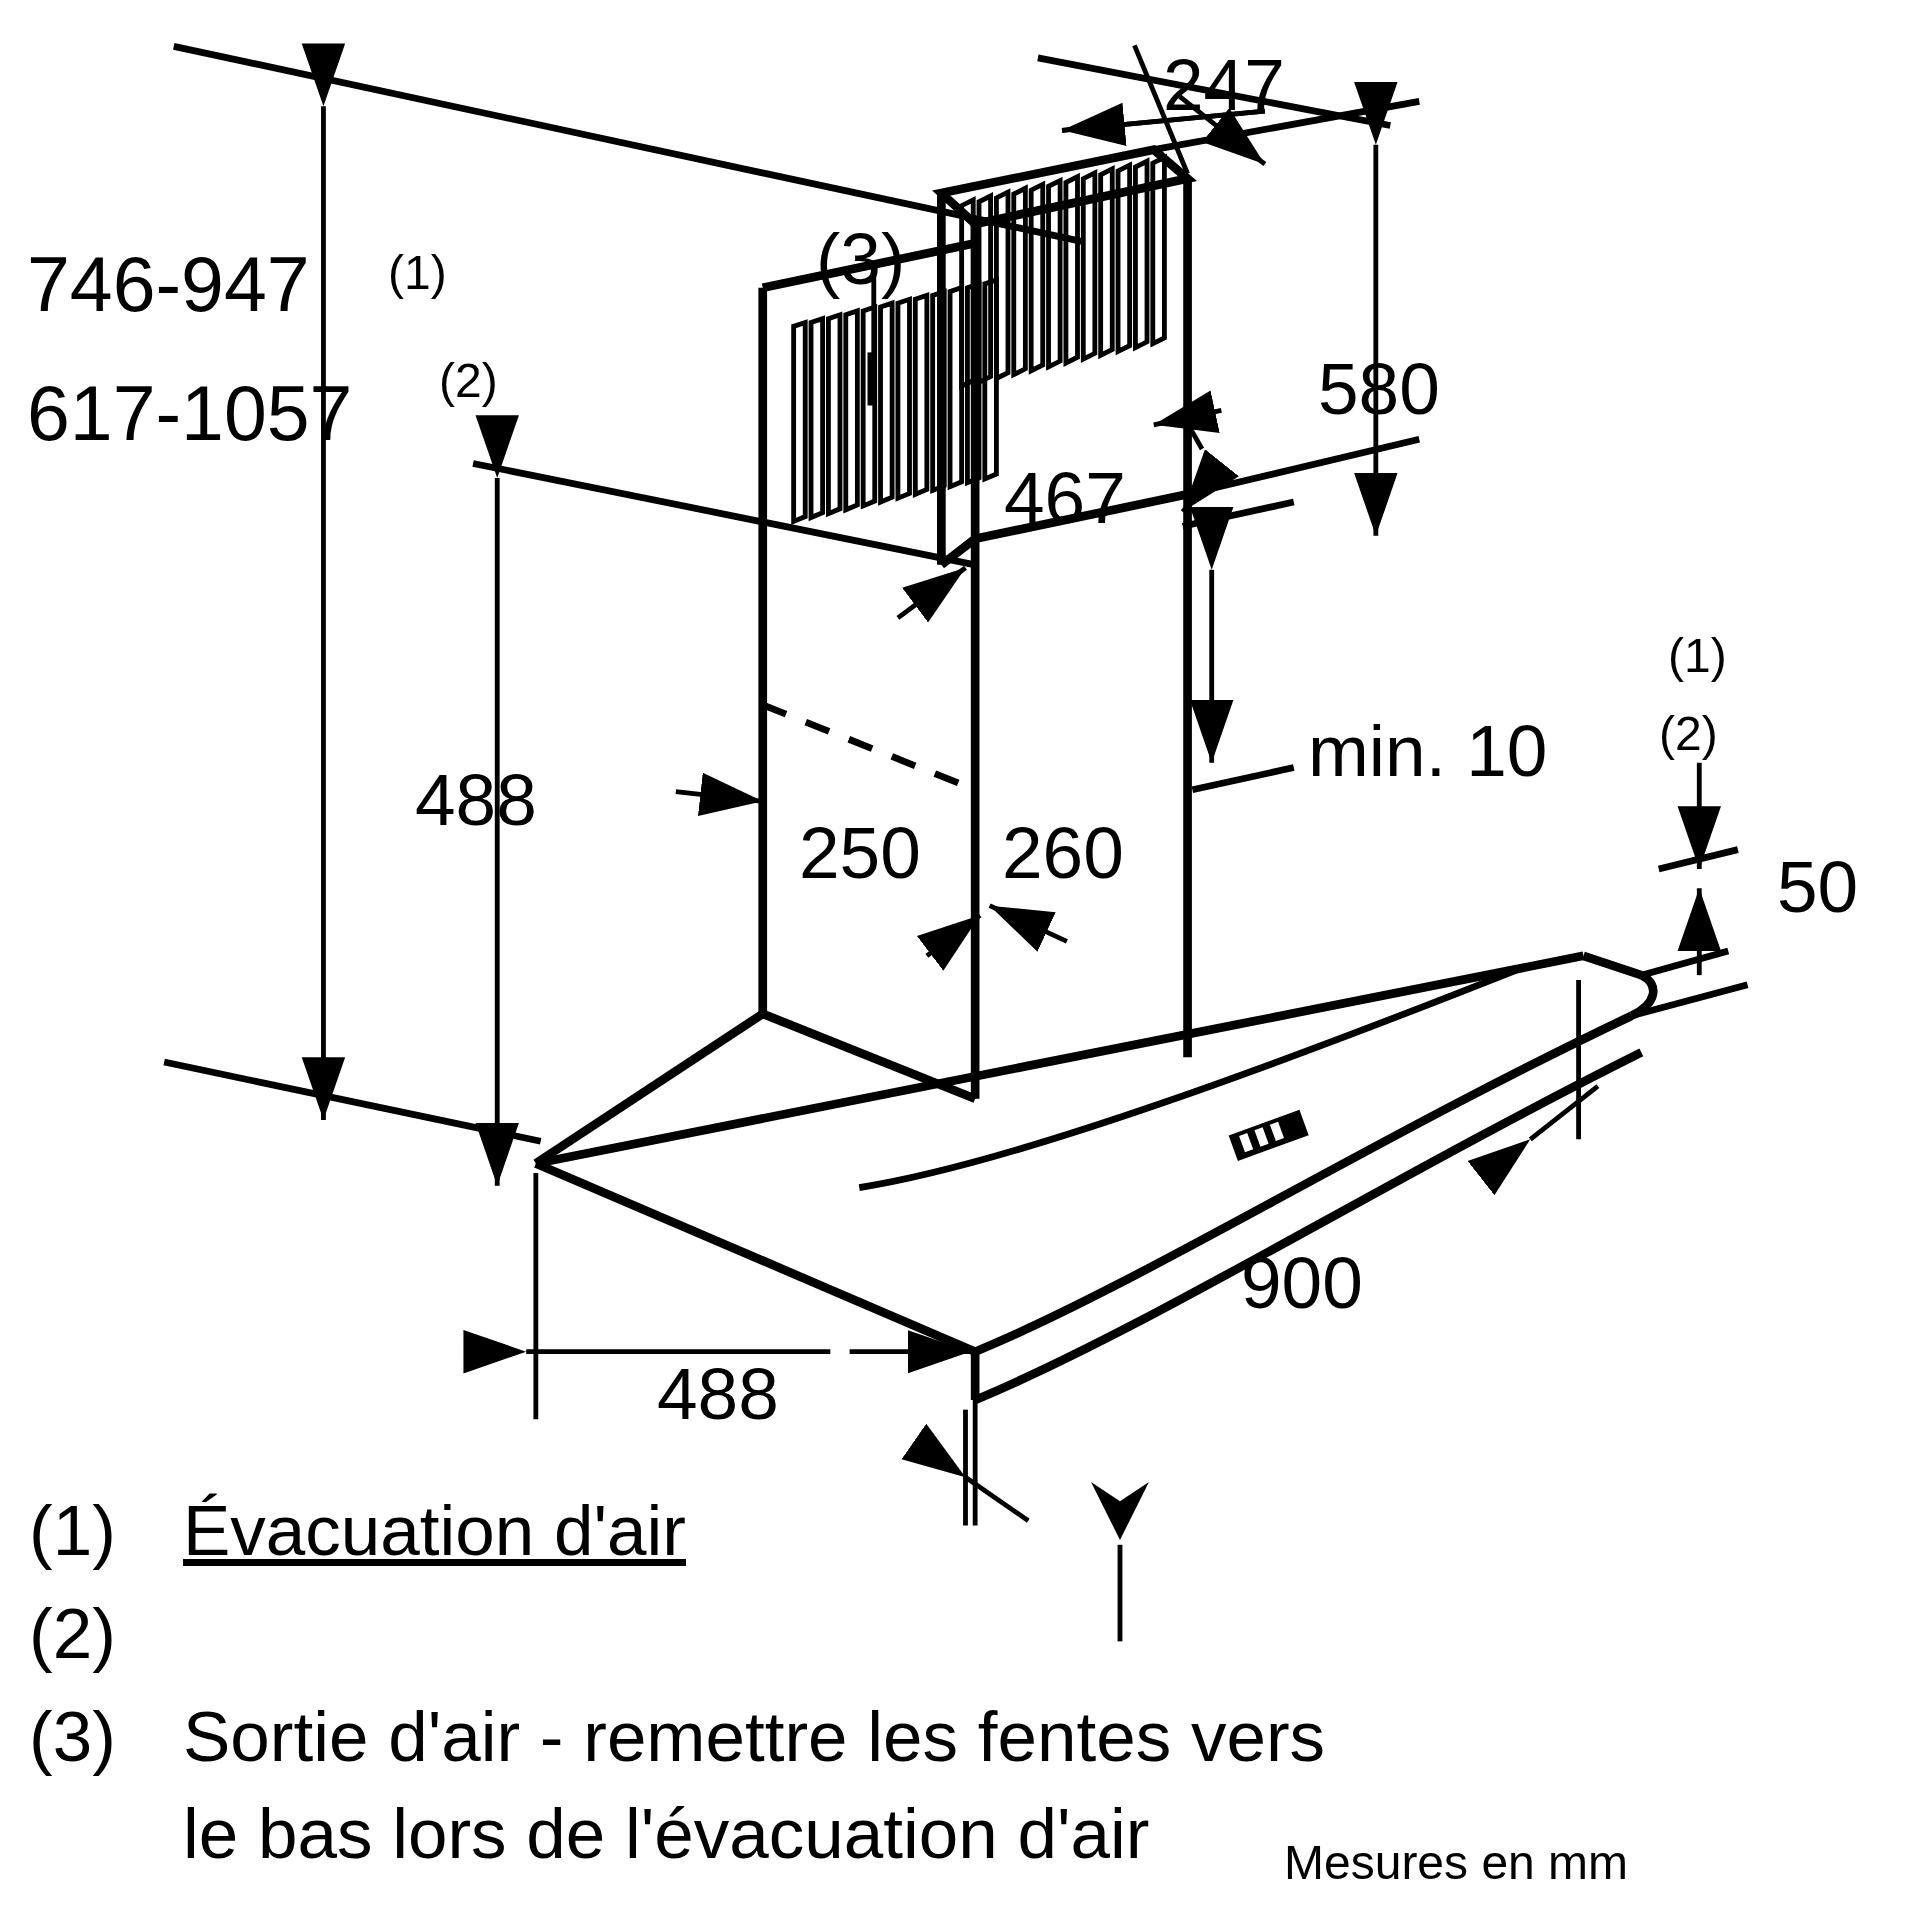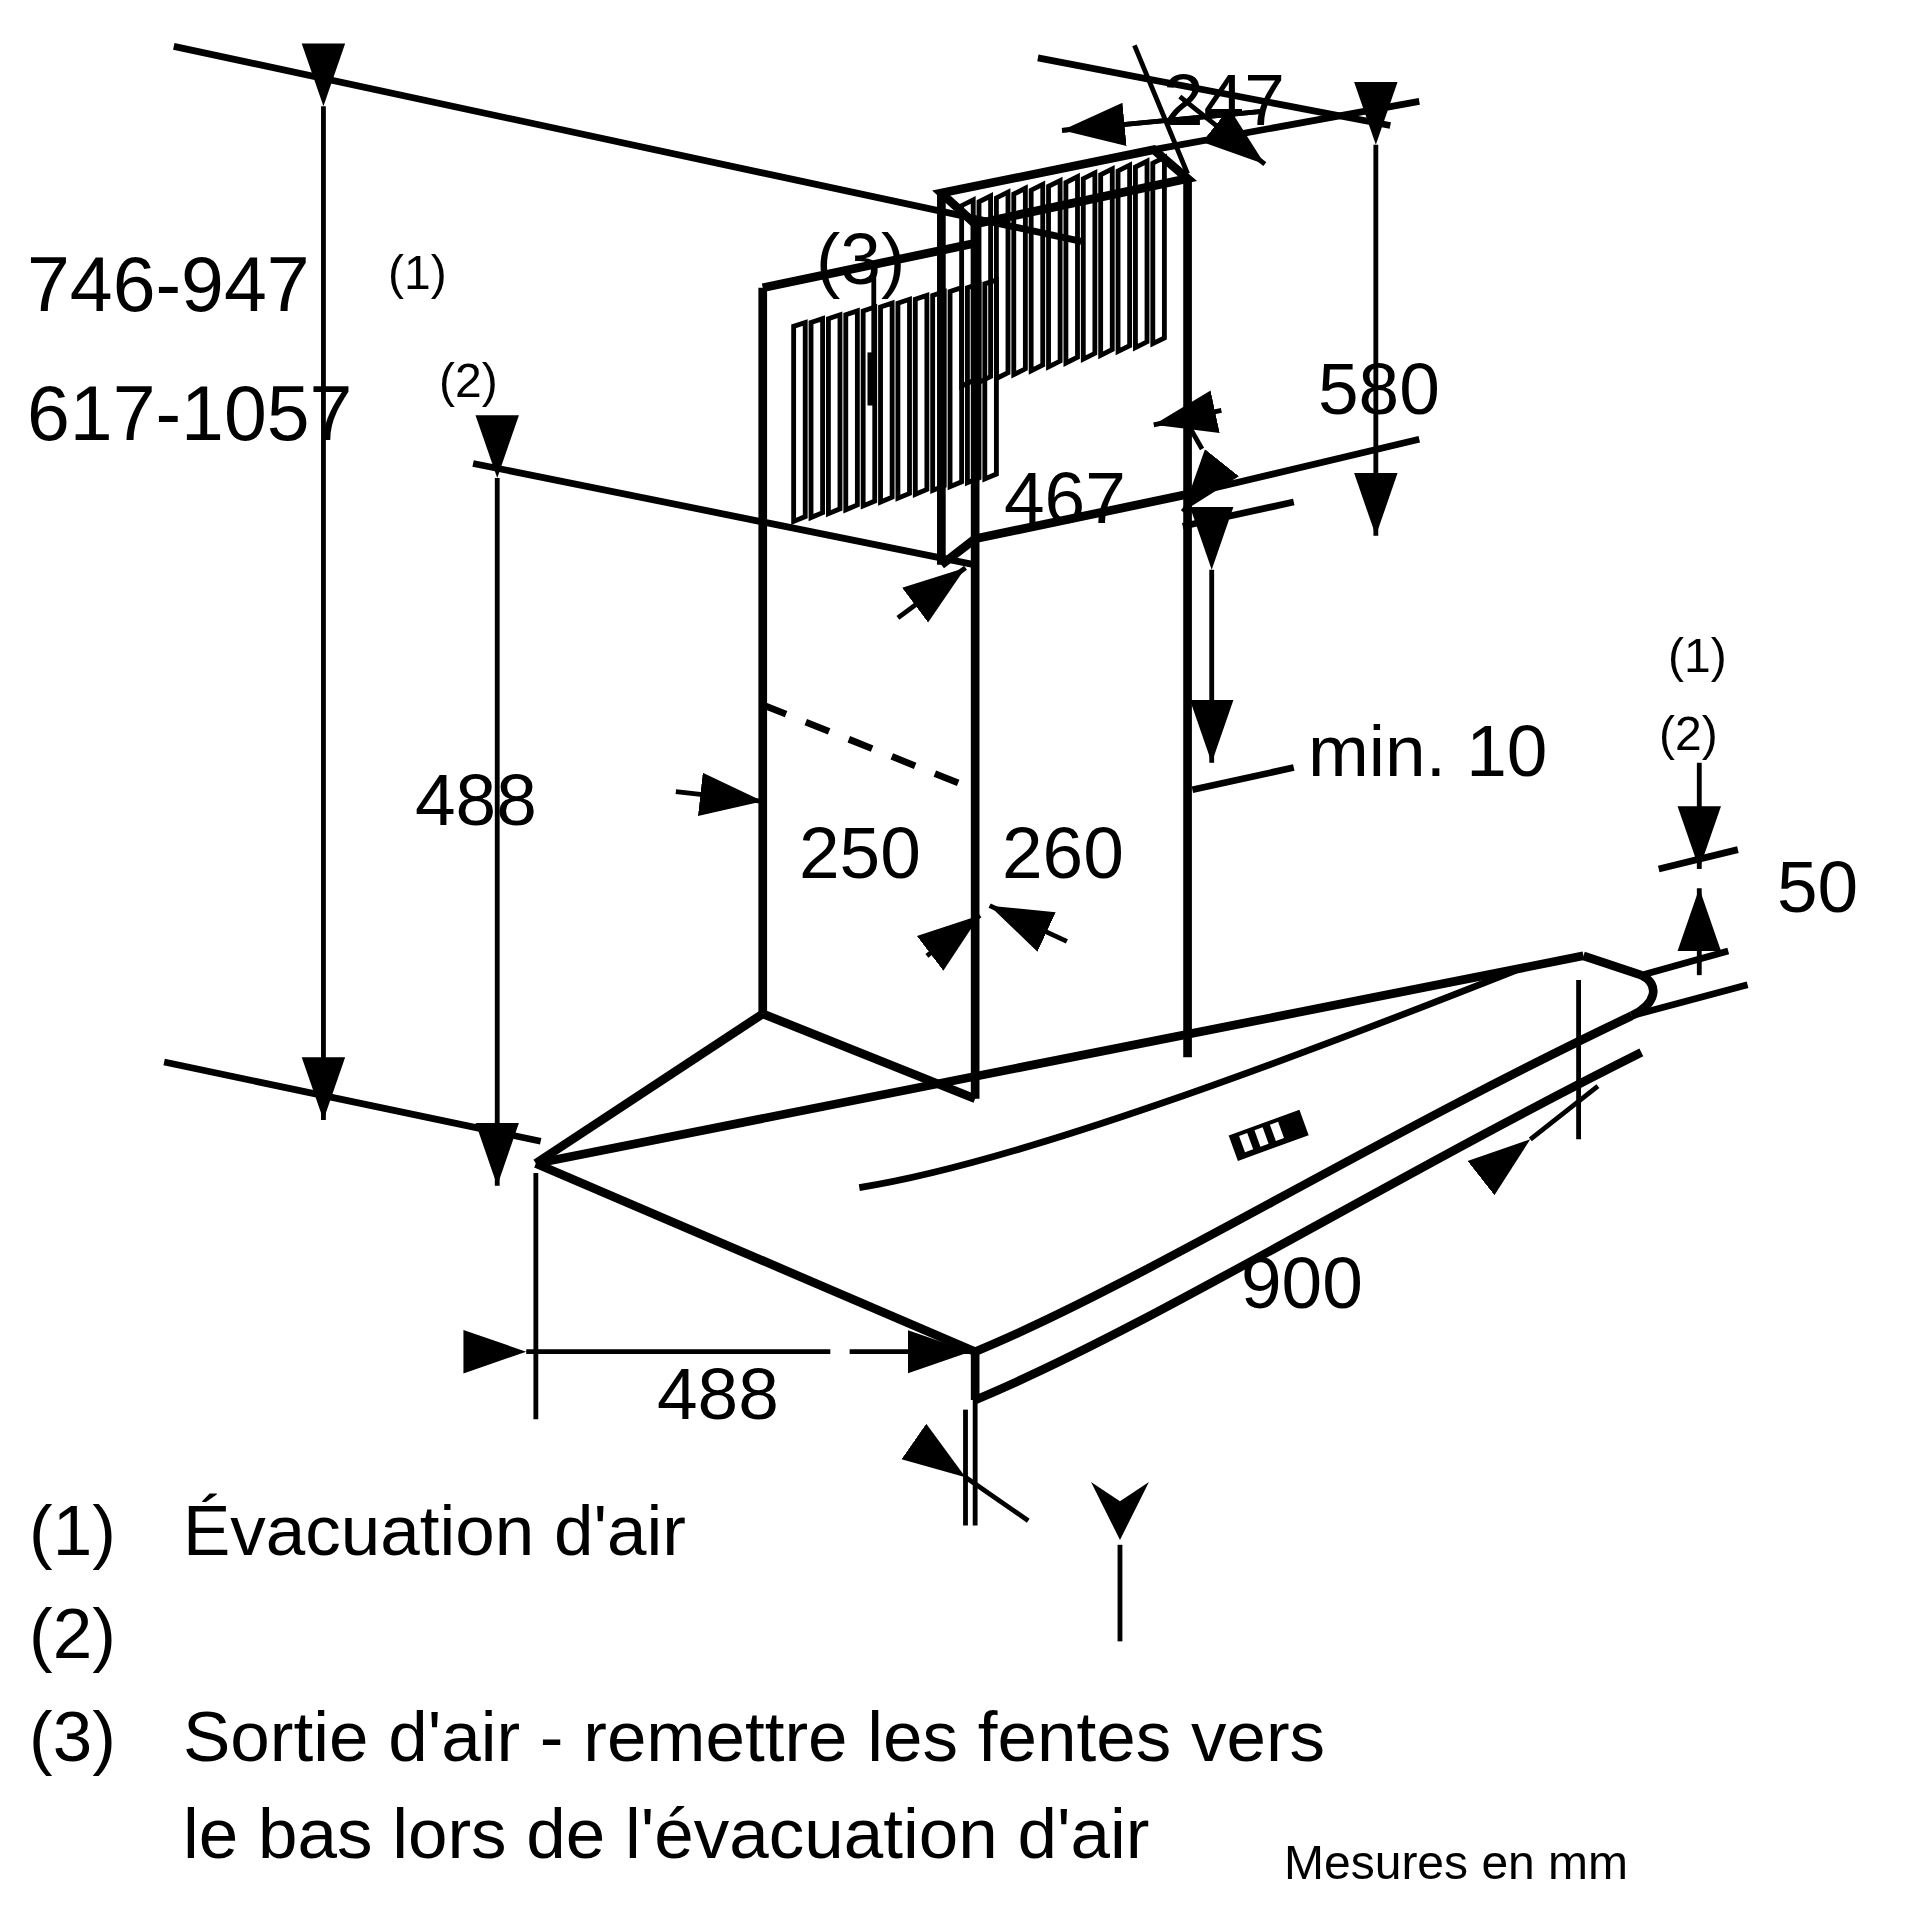--- a/index.html
+++ b/index.html
@@ -226,21 +226,21 @@
       <path class="arrowhead" d="M1130,1535 L1160,1595 L1190,1535 L1160,1555 Z"></path>
     </g>
   </svg>
 
   <div class="txt dim-lg" style="left:27px; top:246px;">746-947</div>
   <div class="txt sup" style="left:388px; top:249px;">(1)</div>
 
   <div class="txt dim-lg" style="left:27px; top:355px;margin-top:20px;">617-1057</div>
   <div class="txt sup" style="left:439px; top:357px;">(2)</div>
 
-  <div class="txt dim" style="left:1163px; top:48px;margin-top:15px;">247</div>
+  <div class="txt dim" style="left:1163px; top:48px;">247</div>
 
   <div class="txt dim" style="left:1318px; top:352px;">580</div>
 
   <div class="txt dim" style="left:1004px; top:461px;">467</div>
 
   <div class="txt dim" style="left:415px; top:763px;">488</div>
 
   <div class="txt dim" style="left:799px; top:816px;">250</div>
 
   <div class="txt dim" style="left:1002px; top:816px;">260</div>
@@ -252,21 +252,21 @@
 
   <div class="txt dim" style="left:1777px; top:850px;">50</div>
 
   <div class="txt dim" style="left:1241px; top:1246px;">900</div>
 
   <div class="txt dim" style="left:657px; top:1357px;">488</div>
 
   <div class="txt dim" style="left:816px; top:222px;">(3)</div>
 
   <div class="txt legend" style="left:29px; top:1495px;">(1)</div>
-  <div class="txt legend" style="left:183px; top:1495px;">Évacuation d'air</div>
+  <div class="txt legend" style="left:183px; top:1495px;text-decoration:underline;">Évacuation d'air</div>
 
   <div class="txt legend" style="left:29px; top:1598px;">(2)</div>
 
   <div class="txt legend" style="left:29px; top:1701px;">(3)</div>
   <div class="txt legend" style="left:183px; top:1798px;">le bas lors de l'évacuation d'air</div>
 
   <div class="txt legend" style="left:183px; top:1701px;">Sortie d'air - remettre les fentes vers</div>
 
   <div class="txt units" style="left:1284px; top:1839px;">Mesures en mm</div>
 

